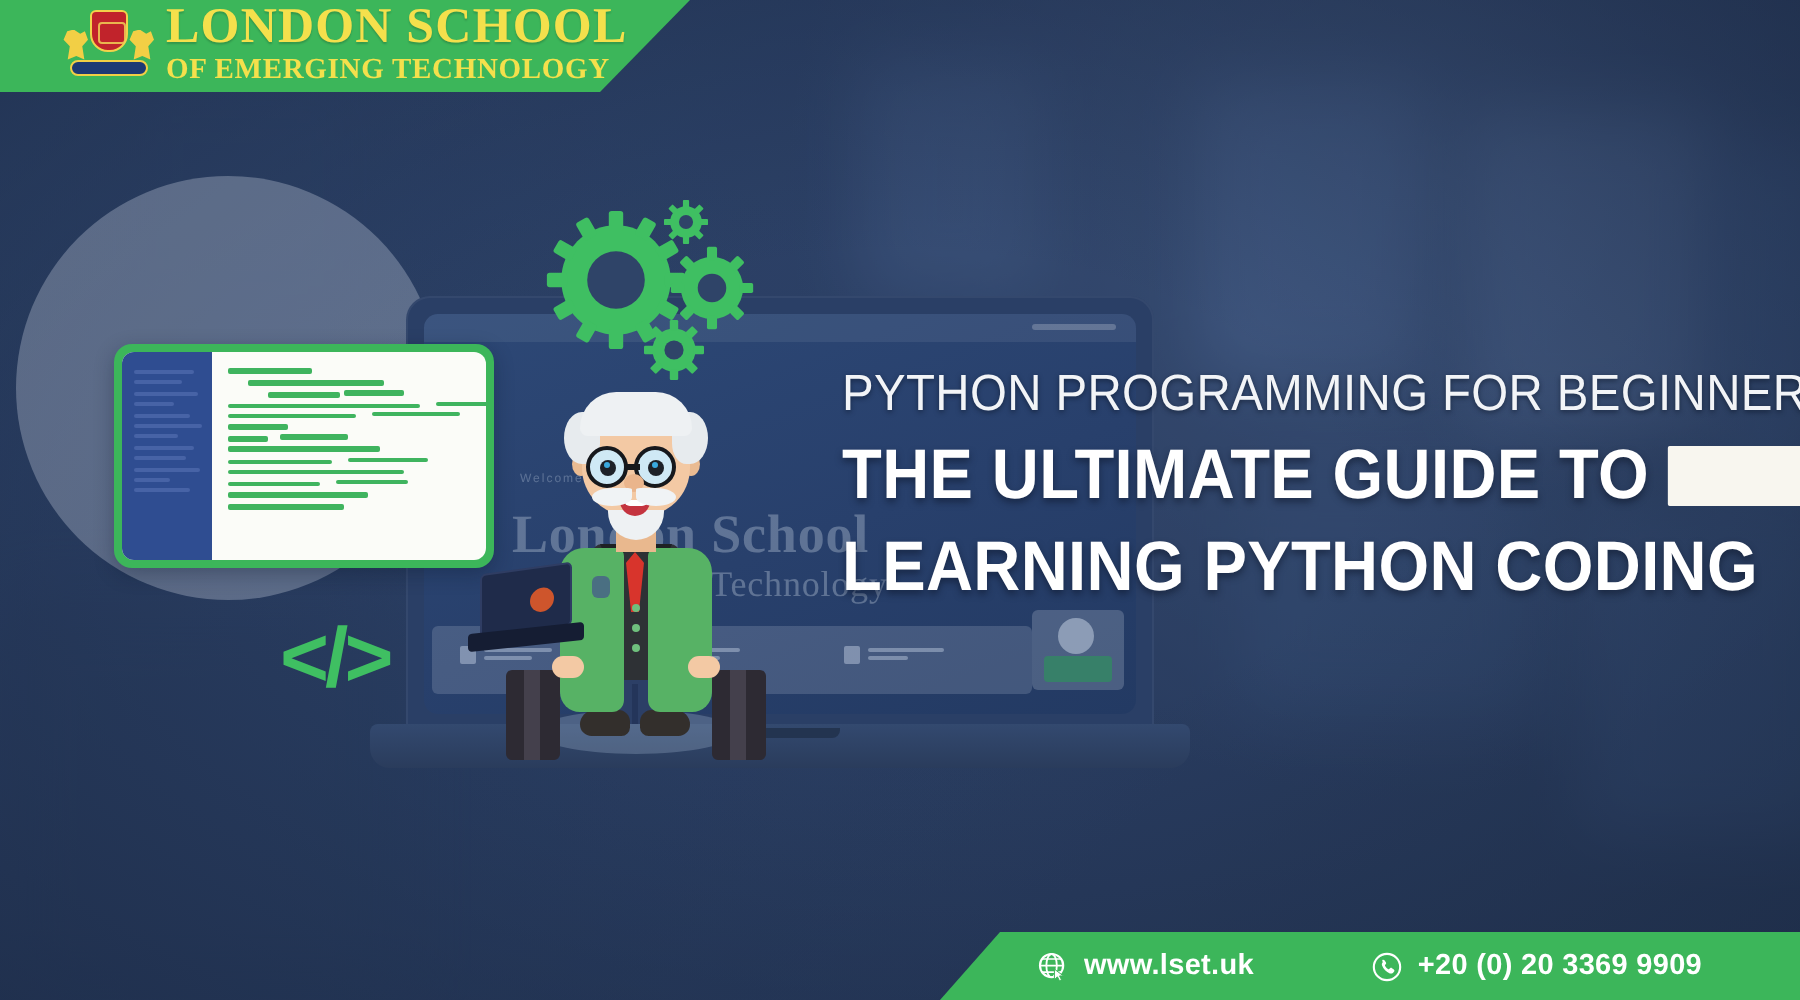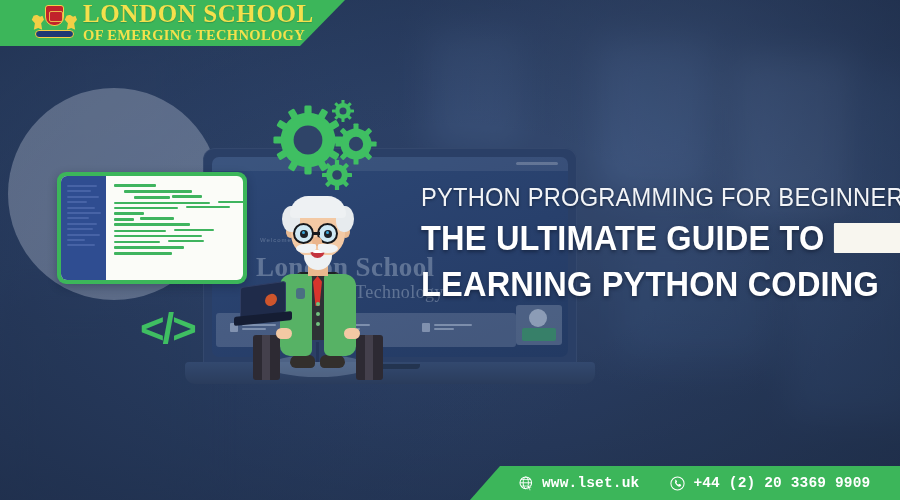--- a/index.html
+++ b/index.html
@@ -218,21 +218,21 @@
   .hl-main1 { margin-top:6px; display:flex; align-items:center; gap:10px; }
   .hl-main2 { margin-top:7px; }
   .hl-block { display:inline-block; width:92px; height:30px; background:#f8f6ef; border-radius:1px; }
 
   
   .footer-band {
     position:absolute; left:470px; bottom:0; width:430px; height:34px;
     background:#3cb65a; z-index:20;
     clip-path:polygon(30px 0, 430px 0, 430px 34px, 0 34px);
   }
-  .footer-inner { display:flex; align-items:center; height:100%; padding-left:48px; gap:30px;font-family:Liberation Mono, monospace; }
+  .footer-inner { display:flex; align-items:center; height:100%; padding-left:48px; gap:58px; }
   .f-item { display:flex; align-items:center; gap:7px; }
   .f-item .f-text { color:#ffffff; font-size:14.5px; font-weight:bold; letter-spacing:.15px; white-space:nowrap; }
   .f-ic { display:block; }
 </style>
 </head>
 <body>
 
 <div id="stage">
 
   <div class="bg-base">
@@ -483,18 +483,18 @@
           <line x1="4.2" y1="15.6" x2="17.8" y2="15.6" stroke="#ffffff" stroke-width="1.1"></line>
           <path d="M13 13.5 L13 21 L15.1 18.9 L16.6 21.8 L18 21 L16.6 18.3 L19.4 18.3 Z" fill="#ffffff" stroke="#3cb65a" stroke-width=".7"></path>
         </svg>
         <span class="f-text">www.lset.uk</span>
       </div>
       <div class="f-item">
         <svg class="f-ic" width="17" height="17" viewBox="0 0 24 24">
           <circle cx="12" cy="12" r="9.3" fill="none" stroke="#ffffff" stroke-width="1.5"></circle>
           <path d="M8.6 7.2c.5-.5 1.2-.4 1.6.1l1 1.3c.3.4.3.9 0 1.3l-.6.7c-.1.2-.1.4 0 .6.5 1 1.3 1.8 2.3 2.3.2.1.4.1.6-.1l.7-.6c.4-.3.9-.3 1.3 0l1.3 1c.5.4.6 1.1.1 1.6l-.6.6c-.6.6-1.5.8-2.3.5-2.5-.9-4.6-3-5.5-5.5-.3-.8-.1-1.7.5-2.3z" fill="#ffffff"></path>
         </svg>
-        <span class="f-text">+44 (2) 20 3369 9909</span>
+        <span class="f-text">+20 (0) 20 3369 9909</span>
       </div>
     </div>
   </div>
 
 </div>
 
 </body></html>

